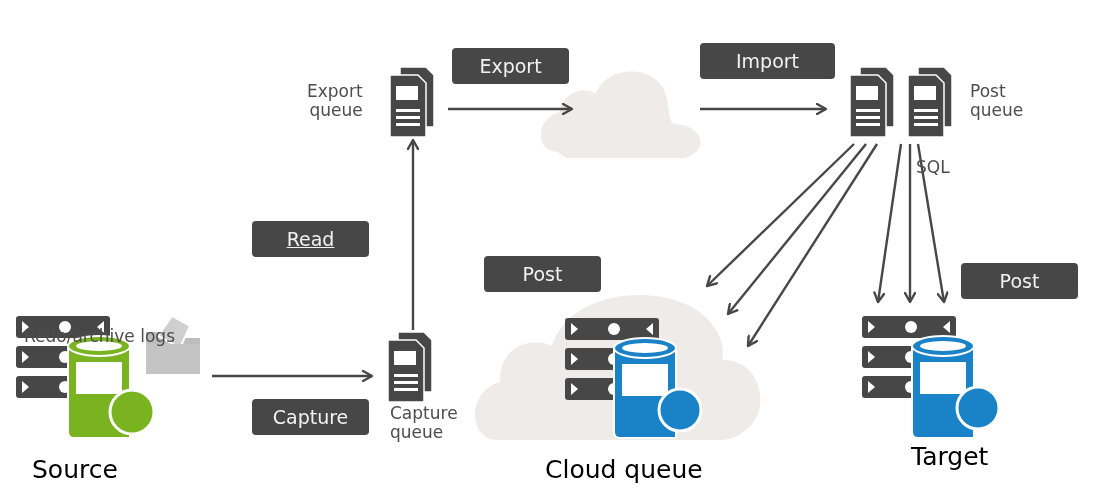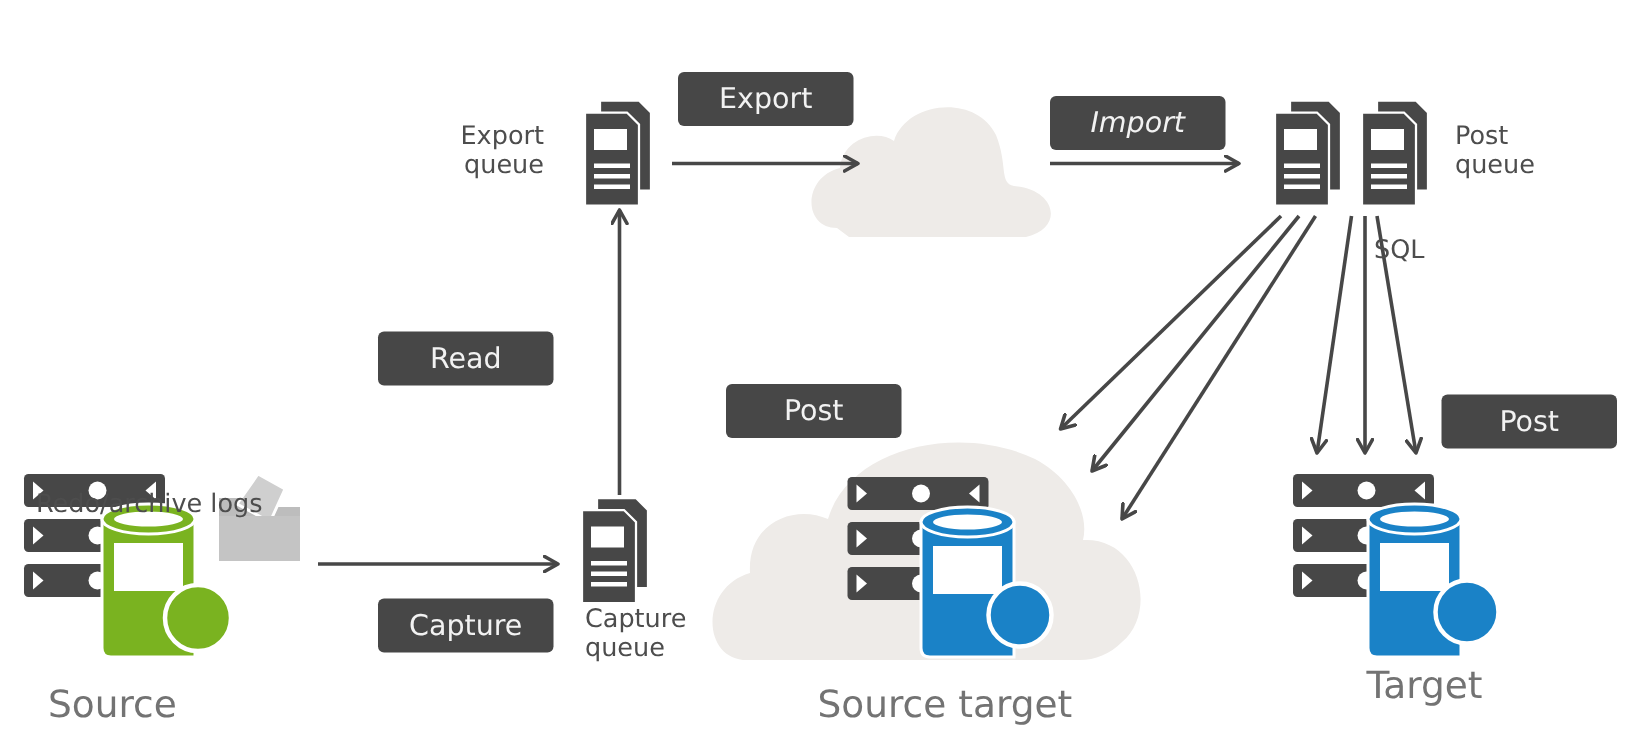--- a/index.html
+++ b/index.html
@@ -1,20 +1,20 @@
 <!DOCTYPE html>
 <html><head>
 <meta charset="utf-8">
 <style>
   html, body { margin: 0; padding: 0; background: #ffffff; }
   body { width: 1100px; height: 500px; position: relative; overflow: hidden;
          font-family: "DejaVu Sans", "Liberation Sans", sans-serif; color: #4a4a4a; }
   svg#diagram { position: absolute; left: 0; top: 0; }
   .lbl { position: absolute; font-size: 17px; line-height: 19px; color: #4d4d4d; }
-  .big { position: absolute; font-size: 25px; color: #737373; }
+  .big { position: absolute; font-size: 25px; color: #000000; }
   .badge { position: absolute; background: #474747; color: #f2f2f2; border-radius: 4px;
            font-size: 19px; text-align: center; line-height: 36px; height: 36px; }
 </style>
 </head>
 <body>
 
 <svg id="diagram" width="1100" height="500" viewBox="0 0 1100 500">
   <defs>
     <marker id="ah" viewBox="0 0 12 12" refX="10" refY="6" markerWidth="12" markerHeight="12" markerUnits="userSpaceOnUse" orient="auto">
       <path d="M1,1 L10,6 L1,11" fill="none" stroke="#474747" stroke-width="2.4" stroke-linecap="round" stroke-linejoin="round"></path>
@@ -128,21 +128,21 @@
   <div>queue</div>
 </div>
 
 <div class="lbl" style="left:970px; top:82px;">
   <div>Post</div>
   <div>queue</div>
 </div>
 
 <div class="lbl" style="left:916px; top:158px;">SQL</div>
 
-<div class="big" style="left:545px; top:455px;">Source target</div>
+<div class="big" style="left:545px; top:455px;">Cloud queue</div>
 <div class="big" style="left:911px; top:442px;">Target</div>
 
 <div class="badge" style="left:252px; top:399px; width:117px;">Capture</div>
-<div class="badge" style="left:252px; top:221px; width:117px;">Read</div>
+<div class="badge" style="left:252px; top:221px; width:117px;text-decoration:underline;">Read</div>
 <div class="badge" style="left:452px; top:48px; width:117px;">Export</div>
-<div class="badge" style="left:700px; top:64px; width:117px;font-style:italic;">Import</div>
+<div class="badge" style="left:700px; top:43px; width:135px;">Import</div>
 <div class="badge" style="left:484px; top:256px; width:117px;">Post</div>
 <div class="badge" style="left:961px; top:263px; width:117px;">Post</div>
 
 </body></html>

